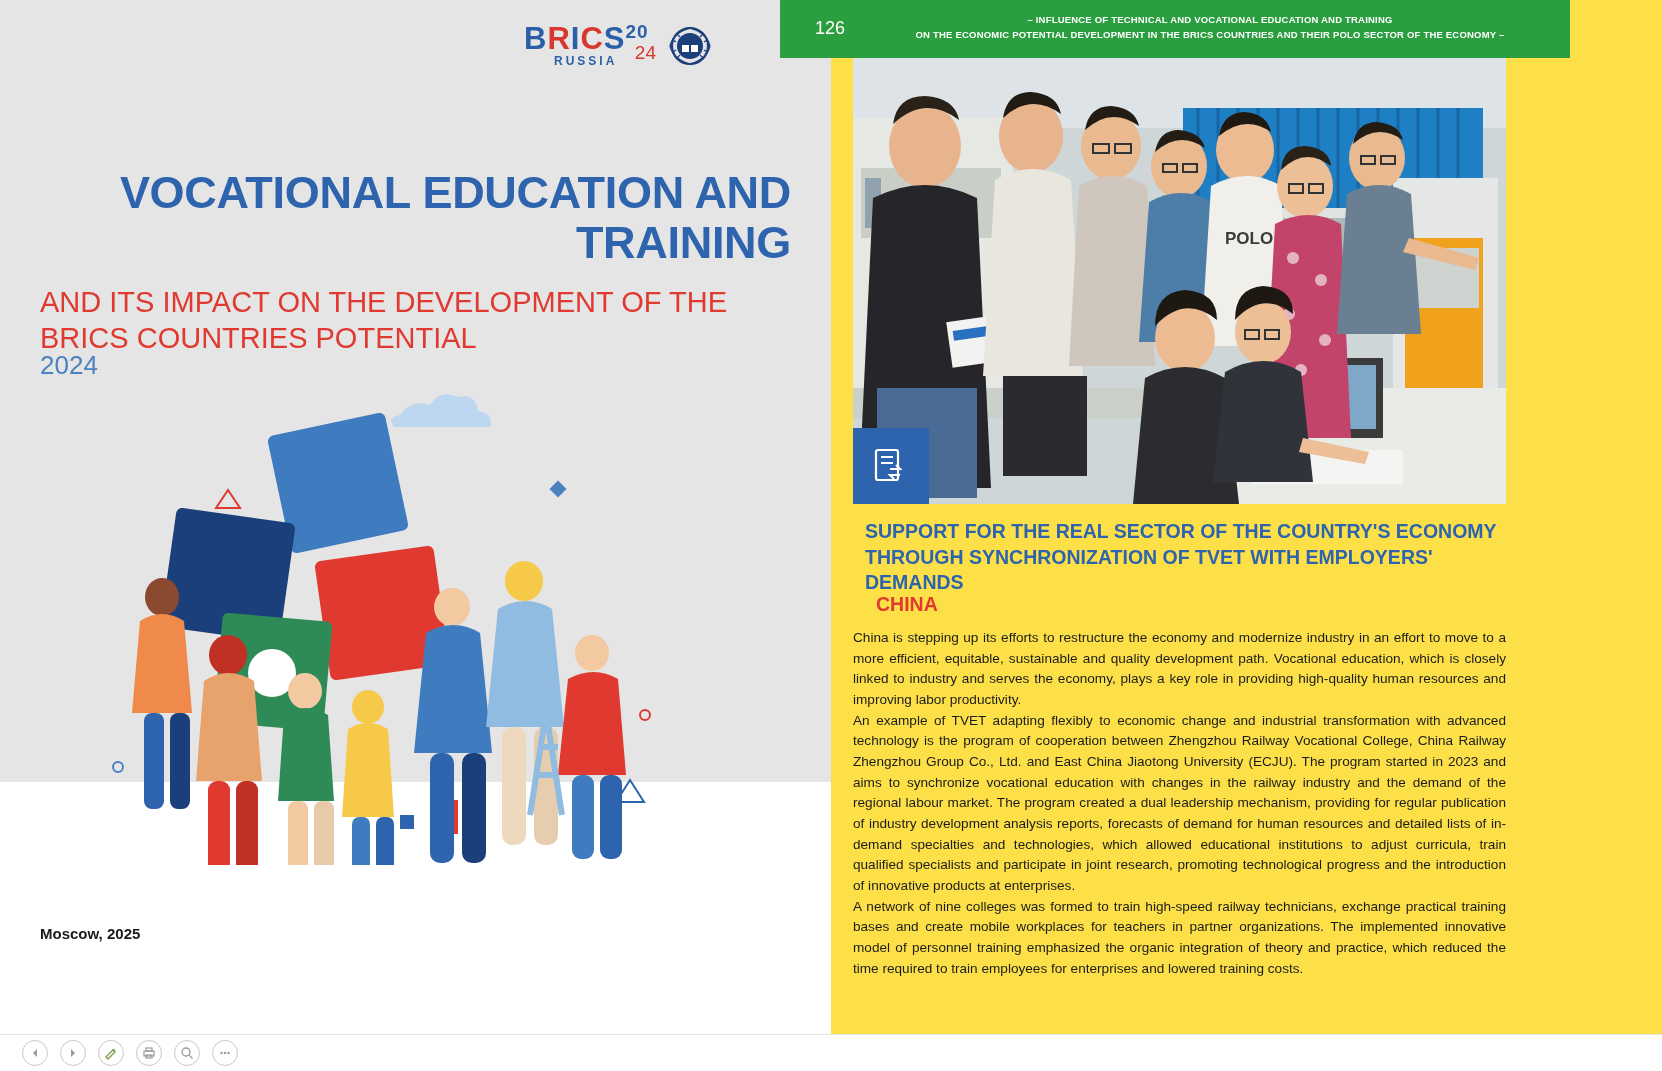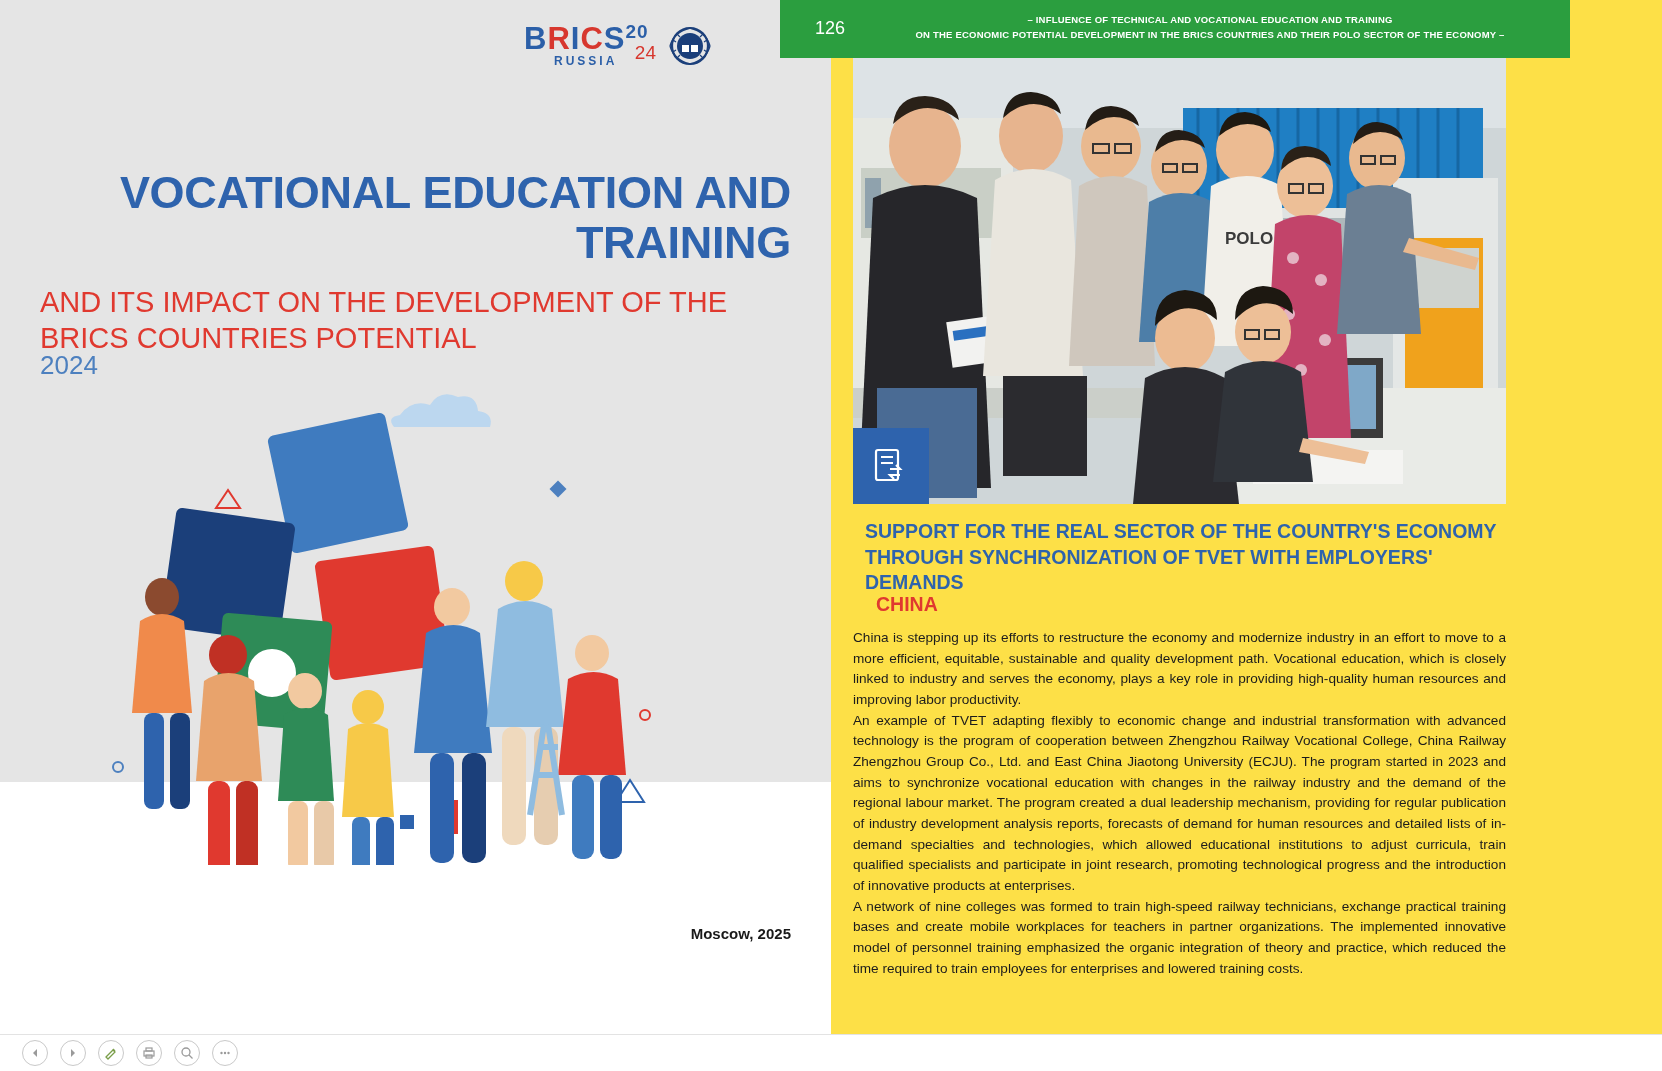--- a/index.html
+++ b/index.html
@@ -96,21 +96,21 @@
   .illustration {
     position: absolute;
     left: 100px; top: 385px;
     width: 600px; height: 480px;
   }
 
   .cover-footer {
     position: absolute;
     left: 40px; top: 925px;
     width: 751px;
-    text-align: right;
+    text-align: left;
     color: #1a1a1a;
     font-weight: bold;
     font-size: 15px;
   }
 
   
   .right-page {
     position: absolute;
     left: 831px; top: 0;
     width: 831px; height: 1035px;

